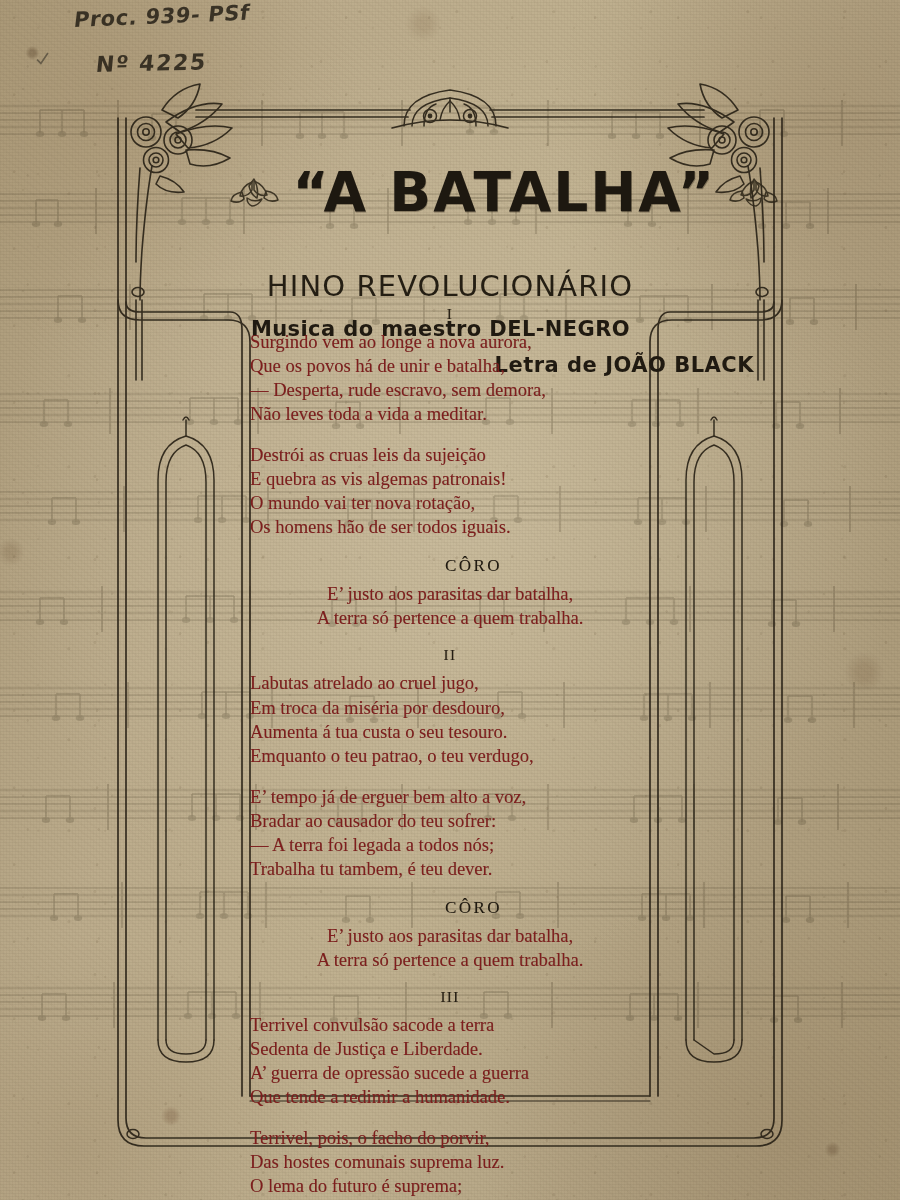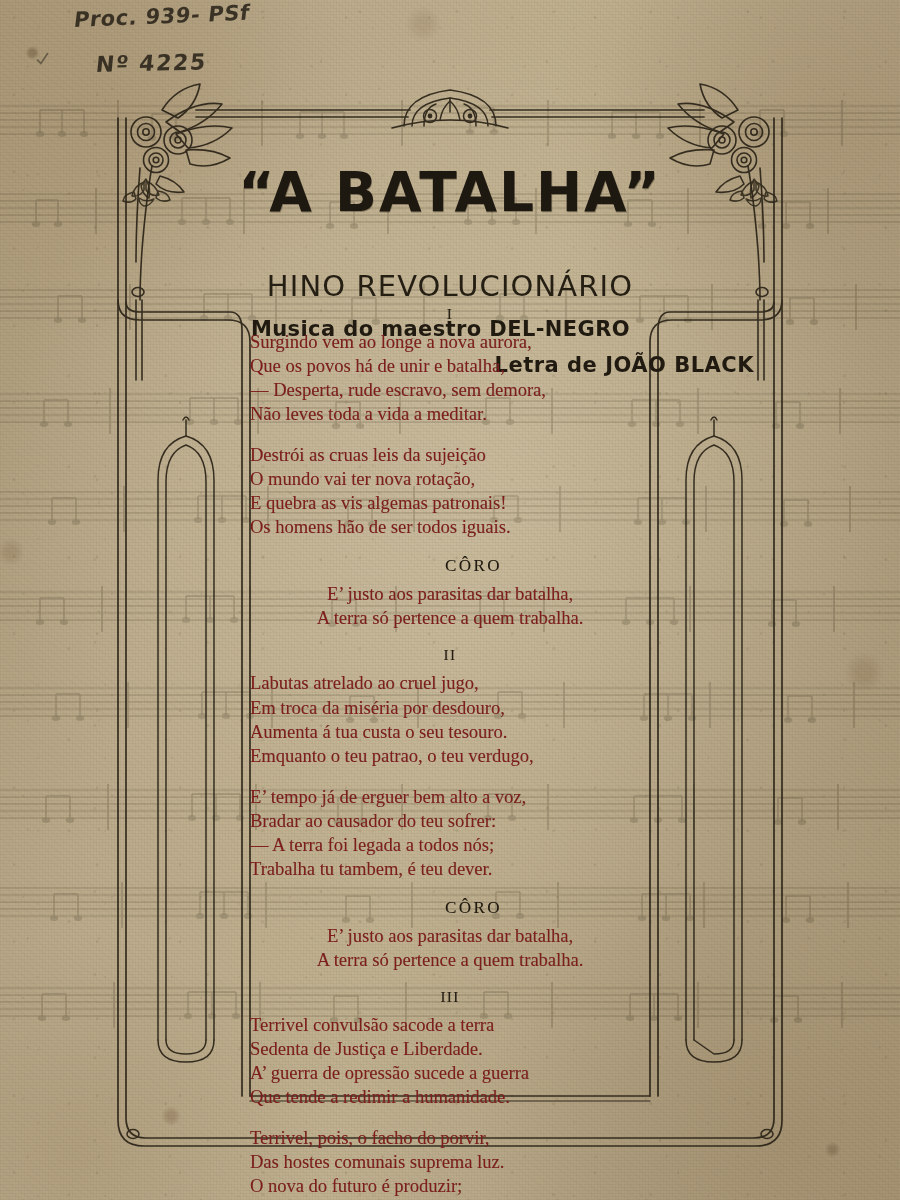--- a/index.html
+++ b/index.html
@@ -112,22 +112,22 @@
   
   .titleblock {
     position: absolute;
     left: 120px; right: 120px; top: 128px;
     text-align: center;
   }
 
   .title-row {
     display: flex;
     align-items: center;
-    justify-content: space-between;
-    gap: 5px;
+    justify-content: flex-end;
+    gap: 12px;
   }
   .leafmark { width: 52px; height: 34px; flex: none; color: #2e2719; opacity: .88; }
   .leafmark svg { width: 100%; height: 100%; display: block; }
   .leafmark.right { transform: scaleX(-1); }
 
   
   .deco {
     font-family: "DejaVu Sans", sans-serif;
     font-weight: 700;
     color: #1d1810;
@@ -706,26 +706,26 @@
     <div id="subtitle">HINO REVOLUCIONÁRIO</div>
 
     <div id="composer">Musica do maestro DEL-NEGRO</div>
 
     <div id="lyricist">Letra de JOÃO BLACK</div>
   </div>
 
   <div id="lyrics">
       <div class="verse-num">I</div>
       <div class="stanza"><span class="ln">Surgindo vem ao longe a nova aurora,</span><span class="ln">Que os povos há de unir e batalha,</span><span class="ln">— Desperta, rude escravo, sem demora,</span><span class="ln">Não leves toda a vida a meditar.</span></div>
-      <div class="stanza"><span class="ln">Destrói as cruas leis da sujeição</span><span class="ln">O mundo vai ter nova rotação,</span><span class="ln">E quebra as vis algemas patronais!</span><span class="ln">Os homens hão de ser todos iguais.</span></div>
+      <div class="stanza"><span class="ln">Destrói as cruas leis da sujeição</span><span class="ln">E quebra as vis algemas patronais!</span><span class="ln">O mundo vai ter nova rotação,</span><span class="ln">Os homens hão de ser todos iguais.</span></div>
       <div class="choro-head">CÔRO</div>
       <div class="stanza centered"><span class="ln">E’ justo aos parasitas dar batalha,</span><span class="ln">A terra só pertence a quem trabalha.</span></div>
       <div class="verse-num">II</div>
       <div class="stanza"><span class="ln">Labutas atrelado ao cruel jugo,</span><span class="ln">Em troca da miséria por desdouro,</span><span class="ln">Aumenta á tua custa o seu tesouro.</span><span class="ln">Emquanto o teu patrao, o teu verdugo,</span></div>
       <div class="stanza"><span class="ln">E’ tempo já de erguer bem alto a voz,</span><span class="ln">Bradar ao causador do teu sofrer:</span><span class="ln">— A terra foi legada a todos nós;</span><span class="ln">Trabalha tu tambem, é teu dever.</span></div>
       <div class="choro-head">CÔRO</div>
       <div class="stanza centered"><span class="ln">E’ justo aos parasitas dar batalha,</span><span class="ln">A terra só pertence a quem trabalha.</span></div>
       <div class="verse-num">III</div>
       <div class="stanza"><span class="ln">Terrivel convulsão sacode a terra</span><span class="ln">Sedenta de Justiça e Liberdade.</span><span class="ln">A’ guerra de opressão sucede a guerra</span><span class="ln">Que tende a redimir a humanidade.</span></div>
-      <div class="stanza"><span class="ln">Terrivel, pois, o facho do porvir,</span><span class="ln">Das hostes comunais suprema luz.</span><span class="ln">O nova do futuro é produzir;</span><span class="ln">Dos lucros só partilha quem produz.</span></div>
+      <div class="stanza"><span class="ln">Terrivel, pois, o facho do porvir,</span><span class="ln">Das hostes comunais suprema luz.</span><span class="ln">O lema do futuro é suprema;</span><span class="ln">Dos lucros só partilha quem produz.</span></div>
     </div>
 
 </div>
 
 </body></html>

